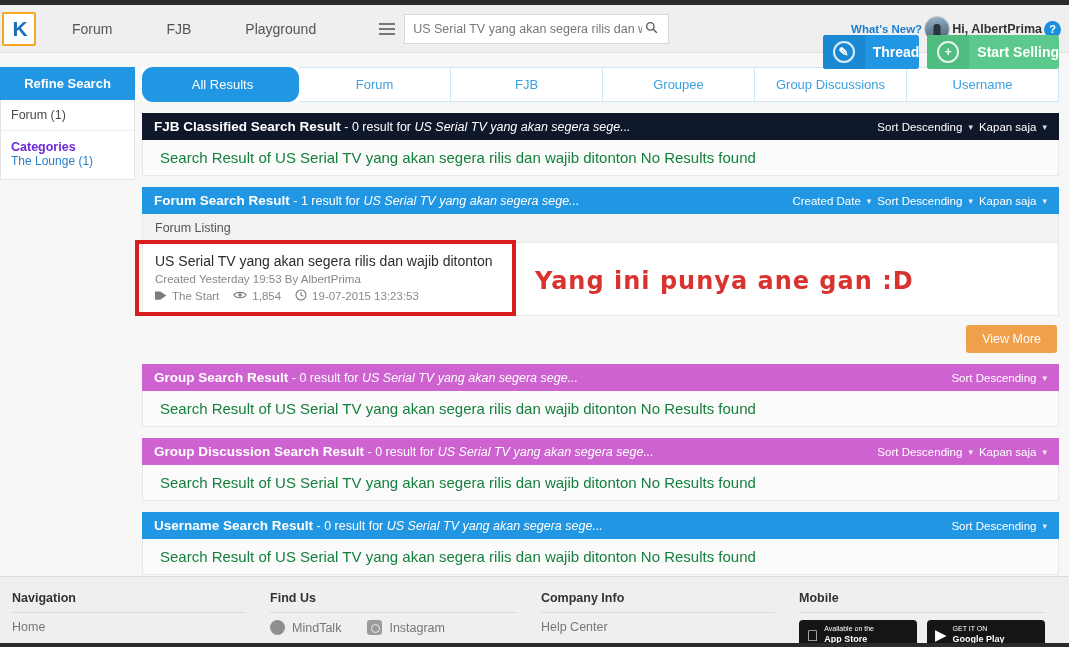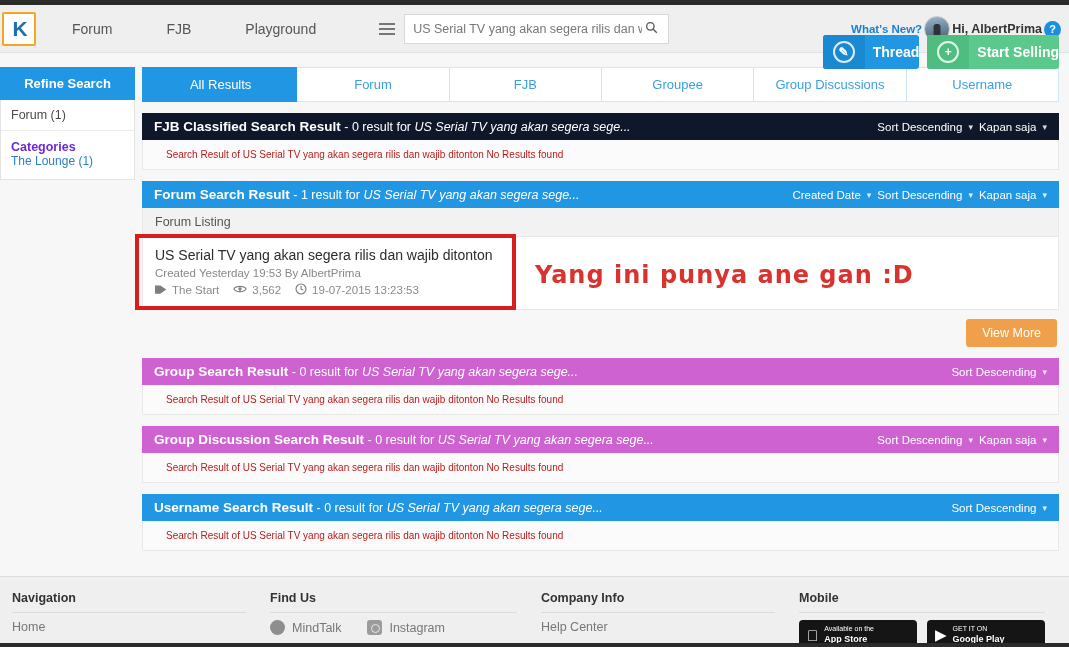--- a/index.html
+++ b/index.html
@@ -116,42 +116,42 @@
 
   .content { flex: 1; margin-left: 7px; }
 
   
   .tabs { display: flex; background: #fff; }
   .tab {
     flex: 1; text-align: center; font-size: 13px; color: #3b9fe0;
     padding: 9px 0; border: 1px solid #cfe6f5; border-left: none;
     background: #fff; cursor: pointer;
   }
-  .tab:first-child { border-left: 3px solid #4c1d95; }
+  .tab:first-child { border-left: 5px solid #4c1d95; border-radius: 11px; }
   .tab.active { background: #2196e3; color: #fff; border-color: #2196e3; font-weight: normal; }
 
   
   .section { margin-top: 11px; }
   .sec-bar {
     display: flex; align-items: center; justify-content: space-between;
     padding: 6px 12px; color: #fff; height: 27px;
   }
   .sec-bar.green { background: #0f172a; }
   .sec-bar.blue  { background: #2196e3; }
   .sec-bar.purple{ background: #cd62d0; }
   .sec-left { font-size: 12.5px; white-space: nowrap; overflow: hidden; }
   .sec-left b { font-size: 13.5px; font-weight: bold; }
   .sec-left .q { font-style: italic; }
   .sec-right { display: flex; align-items: center; gap: 6px; white-space: nowrap; }
   .sort-item { font-size: 11.5px; cursor: pointer; }
   .caret { font-size: 9px; opacity: .85; cursor: pointer; }
 
   .sec-body {
     background: #fbfbfb; border: 1px solid #e8e8e8; border-top: none;
-    padding: 9px 23px; font-size: 10px; color: #b91c1c;
+    padding: 9px 17px; font-size: 15px; color: #15803d;
   }
   .listing-label {
     background: #f2f2f2; border: 1px solid #e8e8e8; border-top: none;
     padding: 7px 12px; font-size: 12.5px; color: #555;
   }
 
   
   .result-area { position: relative; background: #fff; border: 1px solid #e8e8e8; border-top: none; }
   .result-item { padding: 10px 12px 12px 12px; }
   .res-title { font-size: 14px; color: #2c2c2c; cursor: pointer; margin-bottom: 4px; }
@@ -345,21 +345,21 @@
                 </span>
                 <span class="lnk">The Start</span>
               </span>
               <span class="mi">
                 <span>
                   <svg width="14" height="10" viewBox="0 0 18 12" fill="none" stroke="#7d7d7d" stroke-width="1.3">
                     <path d="M1 6 C4 1.5, 14 1.5, 17 6 C14 10.5, 4 10.5, 1 6 Z"></path>
                     <circle cx="9" cy="6" r="2.1" fill="#7d7d7d" stroke="none"></circle>
                   </svg>
                 </span>
-                <span>3,562</span>
+                <span>1,854</span>
               </span>
               <span class="mi">
                 <span>
                   <svg width="12" height="12" viewBox="0 0 14 14" fill="none" stroke="#7d7d7d" stroke-width="1.3">
                     <circle cx="7" cy="7" r="5.8"></circle>
                       <path d="M7 3.6 L7 7 L9.6 8.4"></path>
                   </svg>
                 </span>
                 <span>19-07-2015 13:23:53</span>
               </span>

